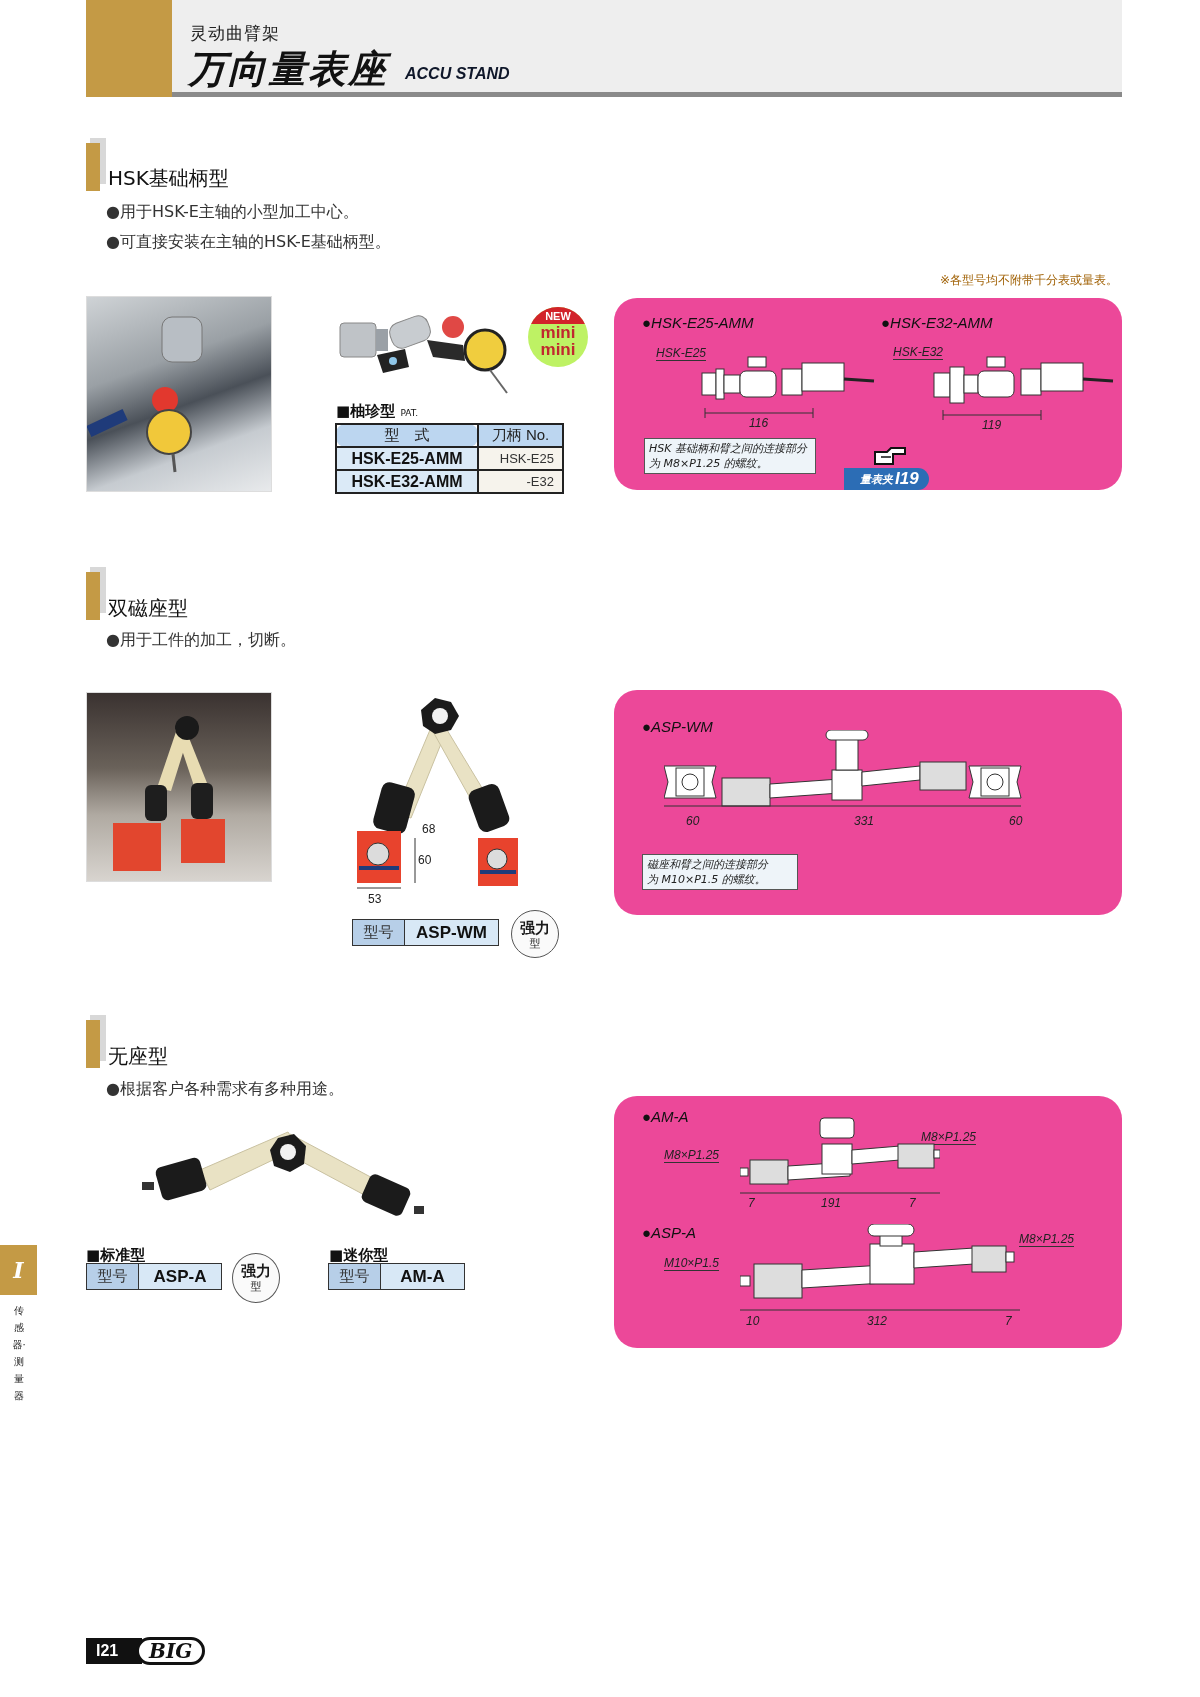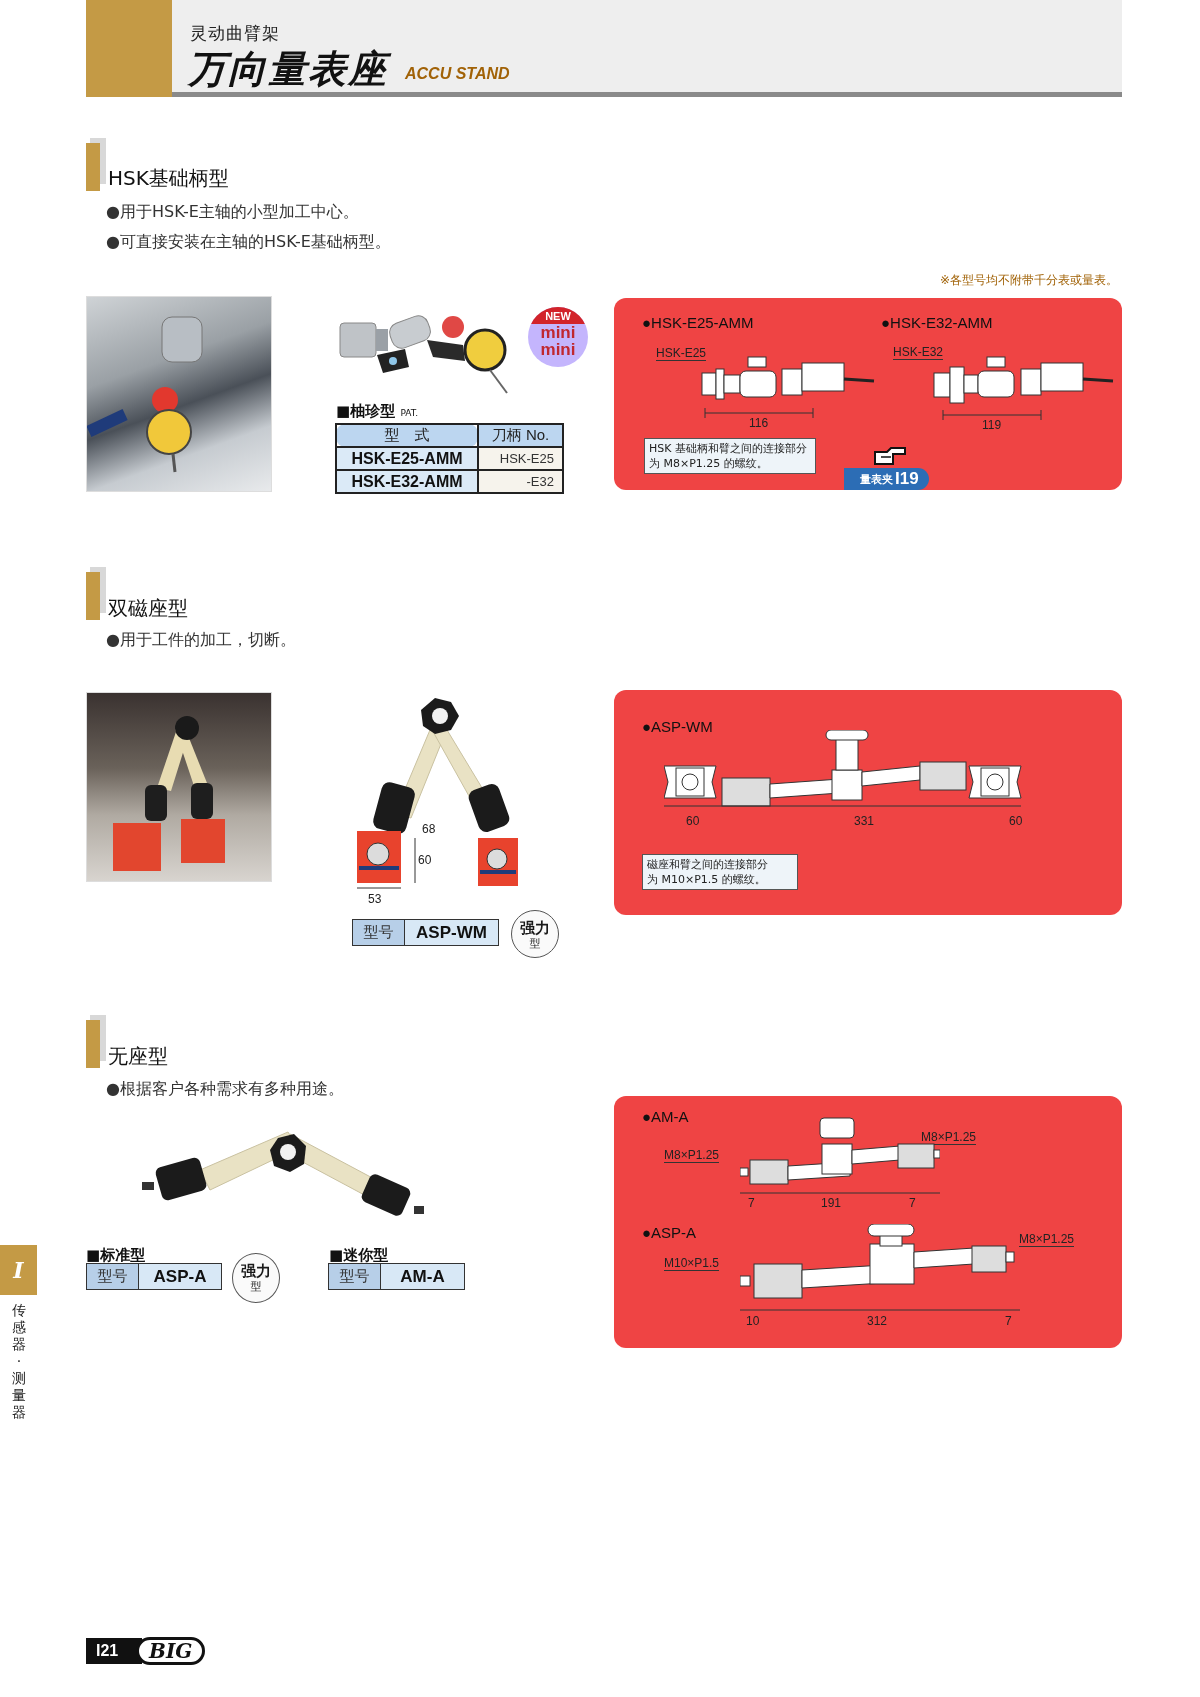--- a/index.html
+++ b/index.html
@@ -6,21 +6,21 @@
   html, body { width: 1200px; height: 1697px; background: #ffffff; overflow: hidden; }
   body { position: relative; font-family: "DejaVu Sans", "Liberation Sans", sans-serif; color: #1a1a1a; }
   .abs { position: absolute; }
 
   
   .hdr { left: 86px; top: 0; width: 1036px; height: 97px; background: #eeeeee; }
   .hdr-gold { left: 86px; top: 0; width: 86px; height: 97px; background: #c49a45; }
   .hdr-line { left: 172px; top: 92px; width: 950px; height: 5px; background: #8a8a8a; }
   .hdr-sub { left: 190px; top: 22px; font-size: 17px; color: #222; letter-spacing: 1px; }
   .hdr-title { left: 188px; top: 44px; font-size: 38px; font-weight: bold; font-style: italic; color: #111; letter-spacing: 2px; }
-  .hdr-en { left: 405px; top: 65px; font-family: "Liberation Sans", sans-serif; font-size: 16px; font-weight: bold; font-style: italic; color: #a16207; }
+  .hdr-en { left: 405px; top: 65px; font-family: "Liberation Sans", sans-serif; font-size: 16px; font-weight: bold; font-style: italic; color: #0f172a; }
 
   
   .sec-bar-bg { width: 16px; background: #d8d8d8; }
   .sec-bar { width: 14px; background: #c49a45; }
   .sec-title { font-size: 20px; color: #111; font-weight: 500; }
   .bullet { font-size: 16px; color: #333; }
 
   
   .photo { border: 1px solid #ddd; overflow: hidden; }
   .photo1 { background: linear-gradient(160deg, #cfd3d6 0%, #9aa0a5 35%, #4a5058 55%, #c6cbd0 75%, #e8eaec 100%); }
@@ -38,38 +38,38 @@
   .pill-table .v { background: #d8e8f6; font-weight: bold; font-size: 17px; display: flex; align-items: center; justify-content: center; color: #111; }
 
   .strong-badge { border: 1.5px solid #555; border-radius: 50%; background: #fafafa; text-align: center; line-height: 1; }
   .strong-badge .a { font-size: 15px; font-weight: bold; display: block; margin-top: 10px; }
   .strong-badge .b { font-size: 11px; display: block; margin-top: 2px; }
 
   .sub-label { font-size: 15px; font-weight: bold; color: #111; }
   .sub-label small { font-size: 9px; font-weight: normal; }
 
   
-  .panel { background: #ef4444; border-radius: 12px; }
+  .panel { background: #ec4899; border-radius: 23px; font-style: italic; }
   .p-title { font-family: "Liberation Sans", sans-serif; font-size: 15px; color: #111; }
   .dim { font-family: "Liberation Sans", sans-serif; font-size: 12px; color: #222; }
   .note-box { border: 1.5px solid #555; background: #eef4f9; font-size: 11px; line-height: 15px; padding: 2px 4px; color: #222; }
 
   
   .ref-link { display: flex; align-items: center; }
   .ref-pill { background: #2c6db5; color: #fff; border-radius: 0 11px 11px 0; height: 22px; padding: 0 10px 0 16px; display: flex; align-items: center; font-size: 11px; font-weight: bold; margin-left: -8px; }
   .ref-pill b { font-size: 17px; font-family: "Liberation Sans", sans-serif; margin-left: 2px; }
 
   
-  .mini-badge { width: 60px; height: 60px; border-radius: 50%; background: #c4b5fd; overflow: hidden; text-align: center; }
+  .mini-badge { width: 60px; height: 60px; border-radius: 50%; background: #bef264; overflow: hidden; text-align: center; }
   .mini-badge .top { background: #d2232a; color: #fff; font-family: "Liberation Sans", sans-serif; font-weight: bold; font-size: 11px; height: 17px; line-height: 18px; }
   .mini-badge .m { color: #c0282f; font-family: "Liberation Sans", sans-serif; font-weight: bold; font-size: 17px; line-height: 17px; }
 
   
   .side-tab { left: 0; top: 1245px; width: 37px; height: 50px; background: #c49a45; color: #fff; font-family: "DejaVu Serif", serif; font-style: italic; font-weight: bold; font-size: 22px; text-align: center; line-height: 50px; }
-  .side-text { left: 10px; top: 1302px; width: 18px; font-size: 14px; line-height: 17px; color: #222; text-align: center; }
+  .side-text { left: 10px; top: 1302px; width: 18px; font-size: 10px; line-height: 17px; color: #222; text-align: center; }
 
   
   .footer { left: 86px; top: 1637px; display: flex; align-items: center; }
   .pg { background: #111; color: #fff; font-family: "Liberation Sans", sans-serif; font-weight: bold; font-size: 16px; height: 26px; line-height: 26px; padding: 0 6px 0 10px; width: 56px; }
   .big-logo { border: 3px solid #111; border-radius: 14px; height: 28px; padding: 0 10px; font-family: "DejaVu Serif", serif; font-style: italic; font-weight: bold; font-size: 20px; line-height: 22px; color: #111; margin-left: -6px; background: #fff; }
 
   svg { display: block; }
 </style>
 </head>
 <body>

